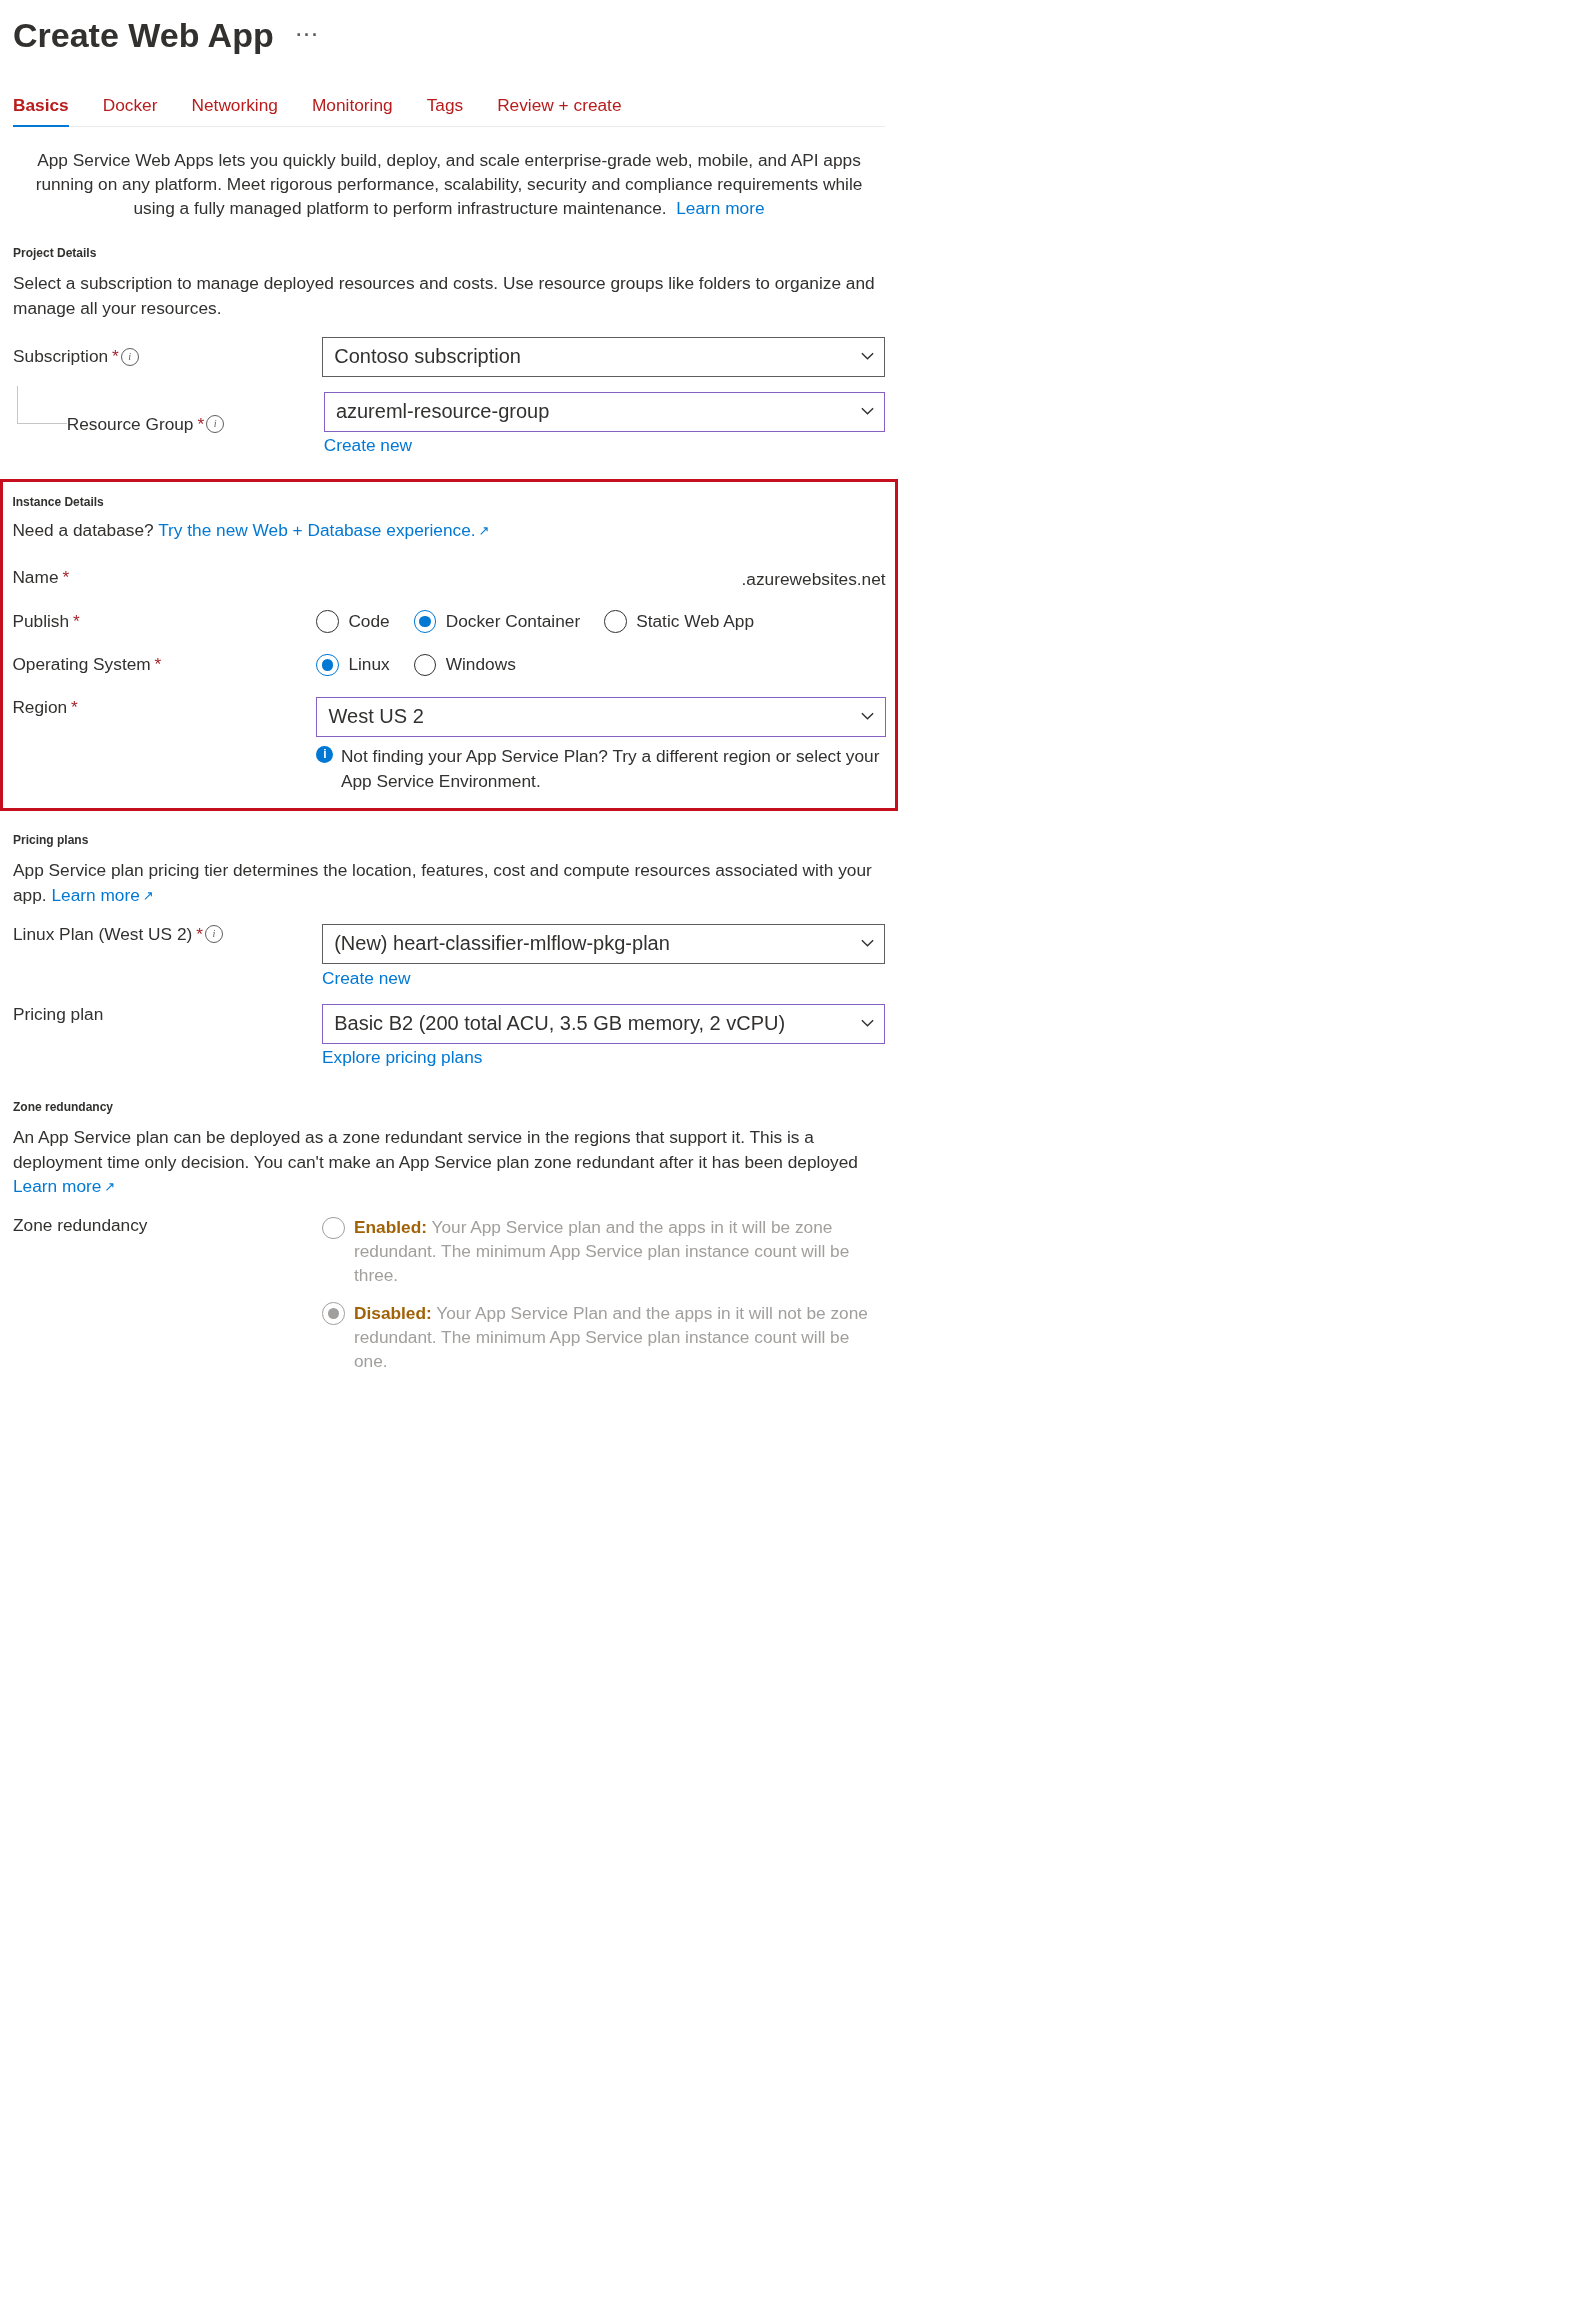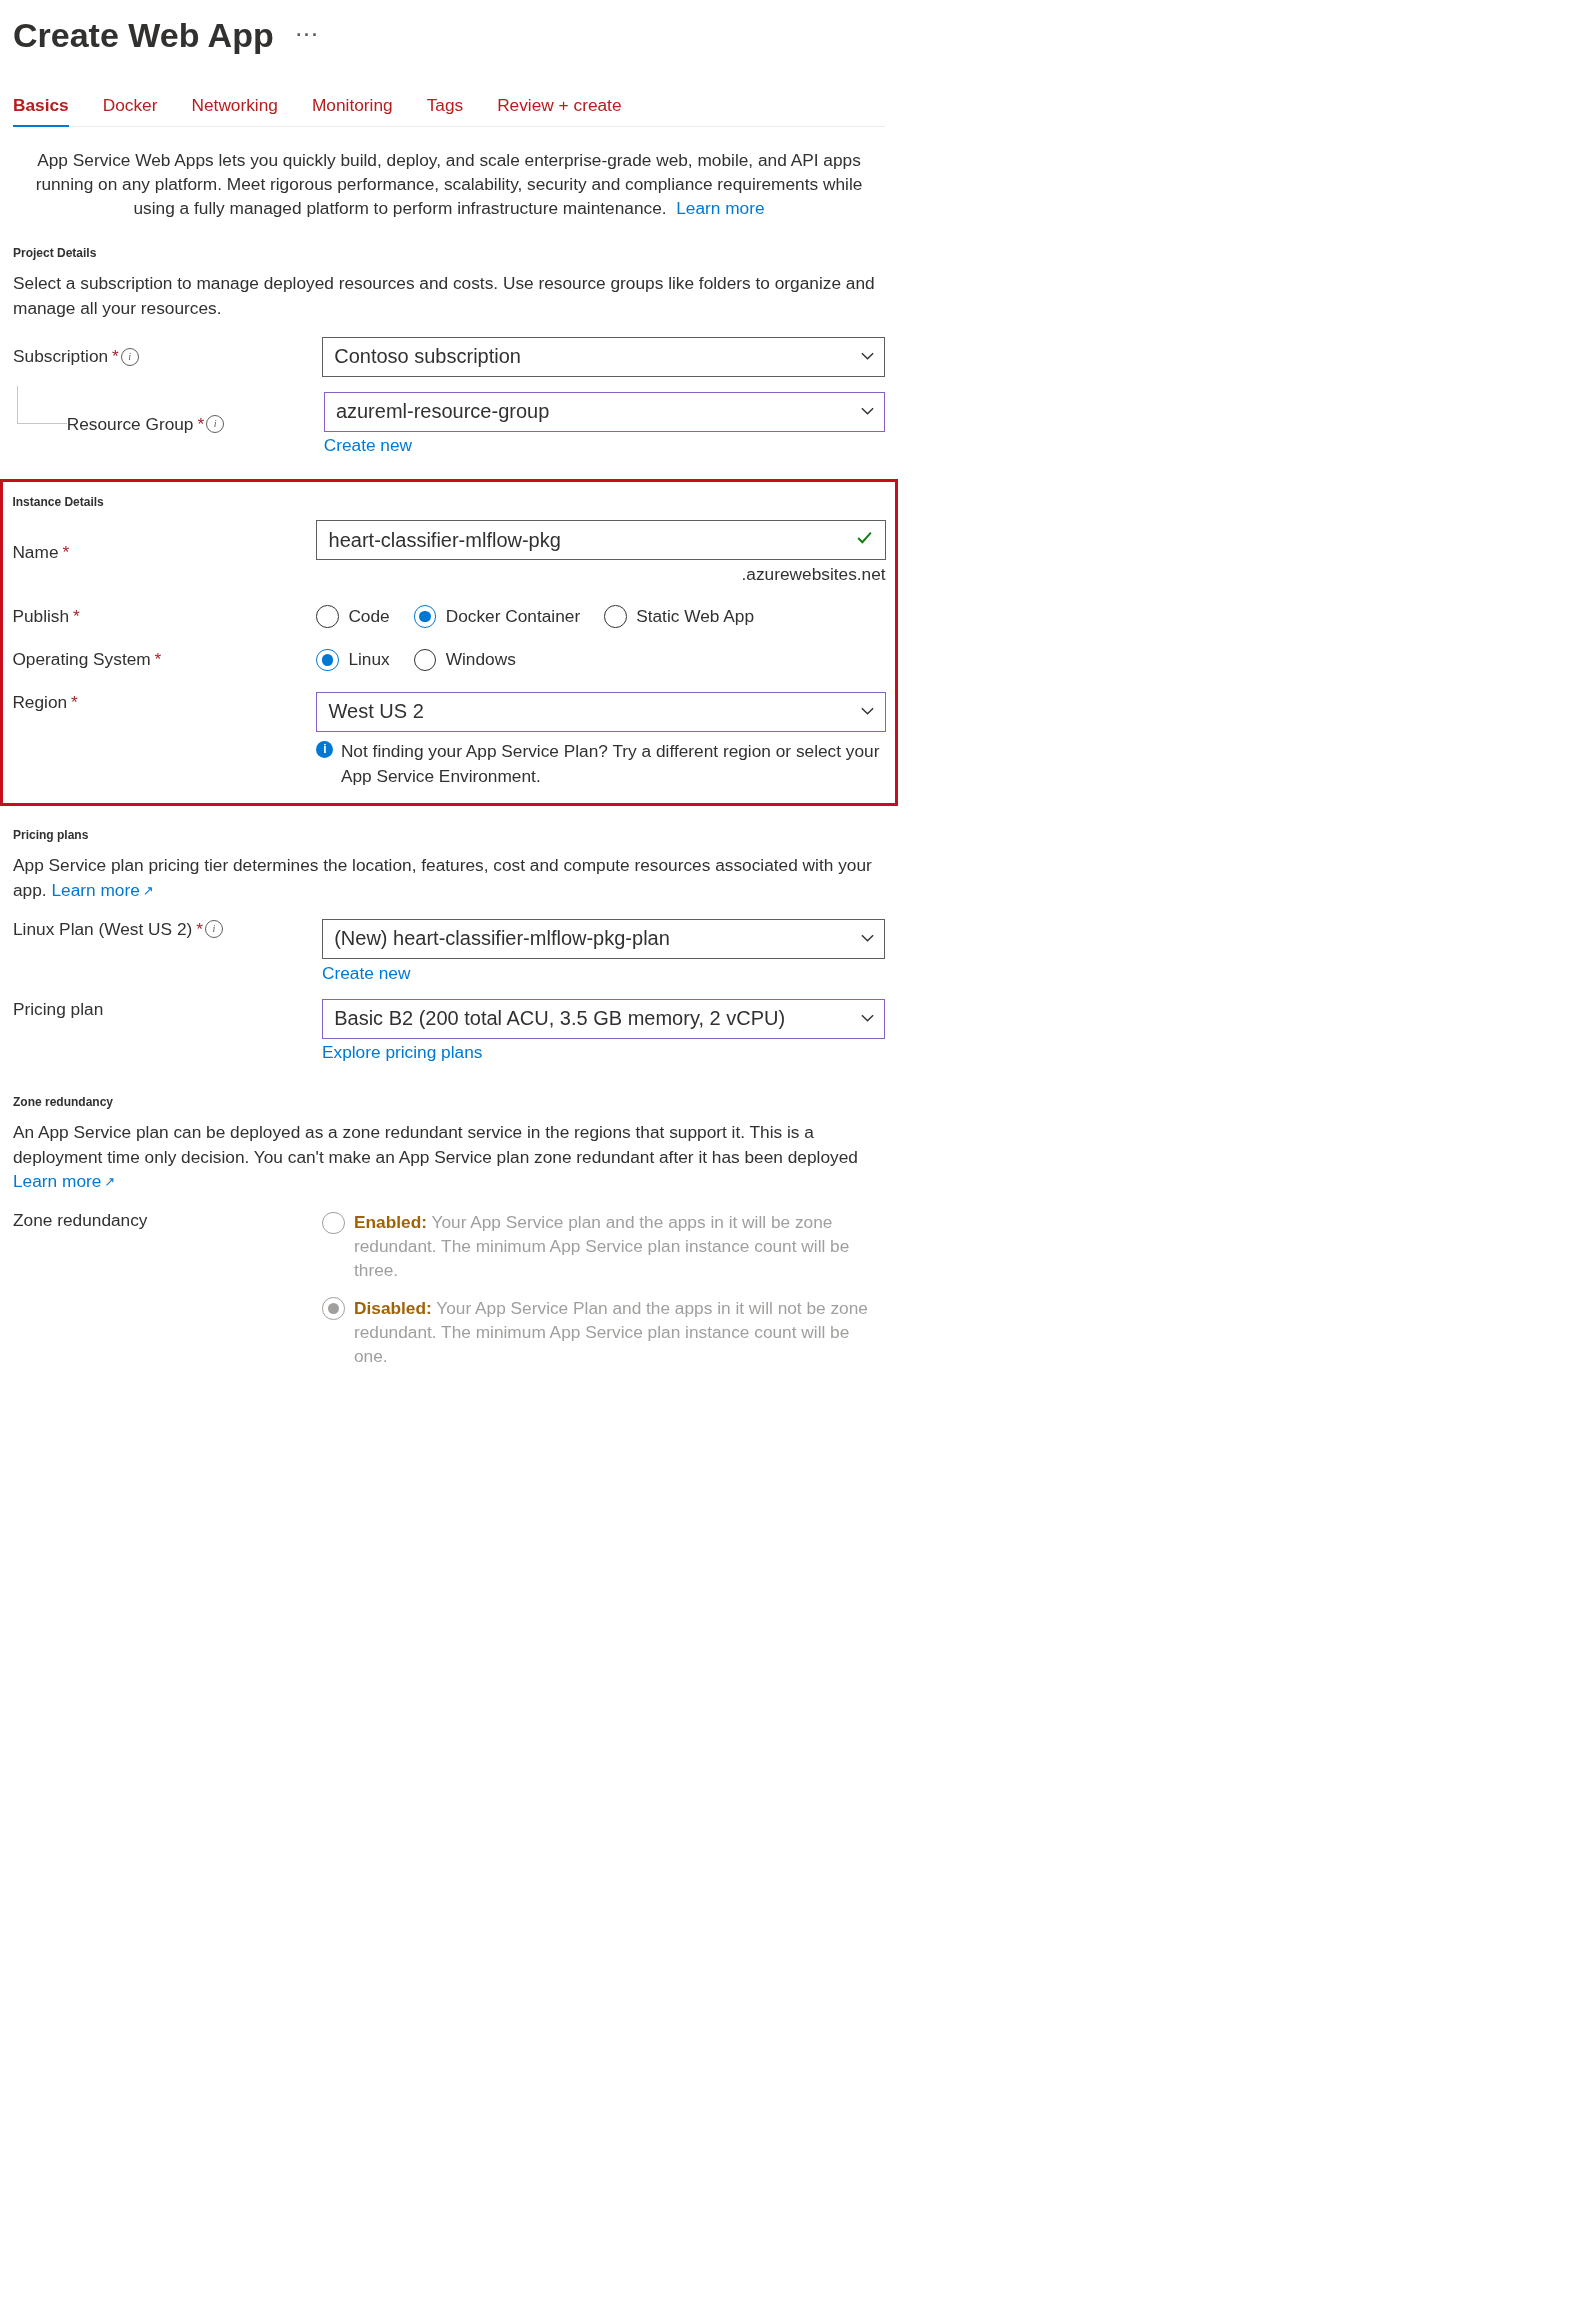--- a/index.html
+++ b/index.html
@@ -172,35 +172,33 @@
             <path d="M2 5l6 6 6-6" fill="none" stroke="#323130" stroke-width="1.5"></path>
           </svg>
       </span>
     </div>
     <div class="sublink"><a class="link">Create new</a></div>
   </div>
 </div>
 
 <div class="redbox">
   <div class="section-title" style="margin-top:0;">Instance Details</div>
+  <div style="margin-bottom:24px;">
+    <span>Need a database?</span>
+    <a class="link">
+      <span>Try the new Web + Database experience.</span><span class="ext-icon">↗</span>
+    </a>
+  </div>
 
   <div class="row">
     <div class="label-col">
       <span>Name</span>
       <span class="req">*</span>
     </div>
     <div class="ctrl-col">
-      <div class="textinput">
-        <span>heart-classifier-mlflow-pkg</span>
-        <span class="check">
-          <svg width="17" height="17" viewBox="0 0 16 16">
-              <path d="M2 8l4 4 8-9" fill="none" stroke="#107c10" stroke-width="1.8"></path>
-            </svg>
-        </span>
-      </div>
       <div class="suffix">.azurewebsites.net</div>
     </div>
   </div>
 
   <div class="row">
     <div class="label-col">
       <span>Publish</span>
       <span class="req">*</span>
     </div>
     <div class="ctrl-col radio-group">

